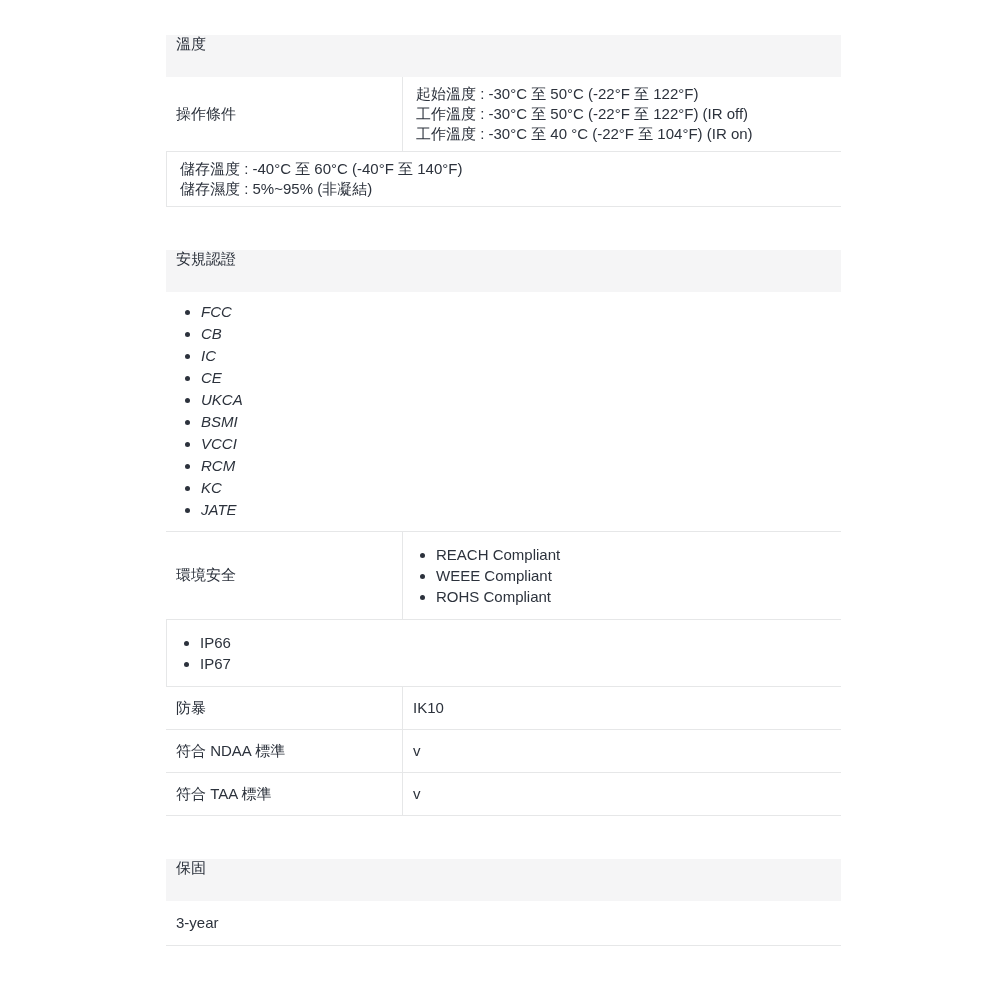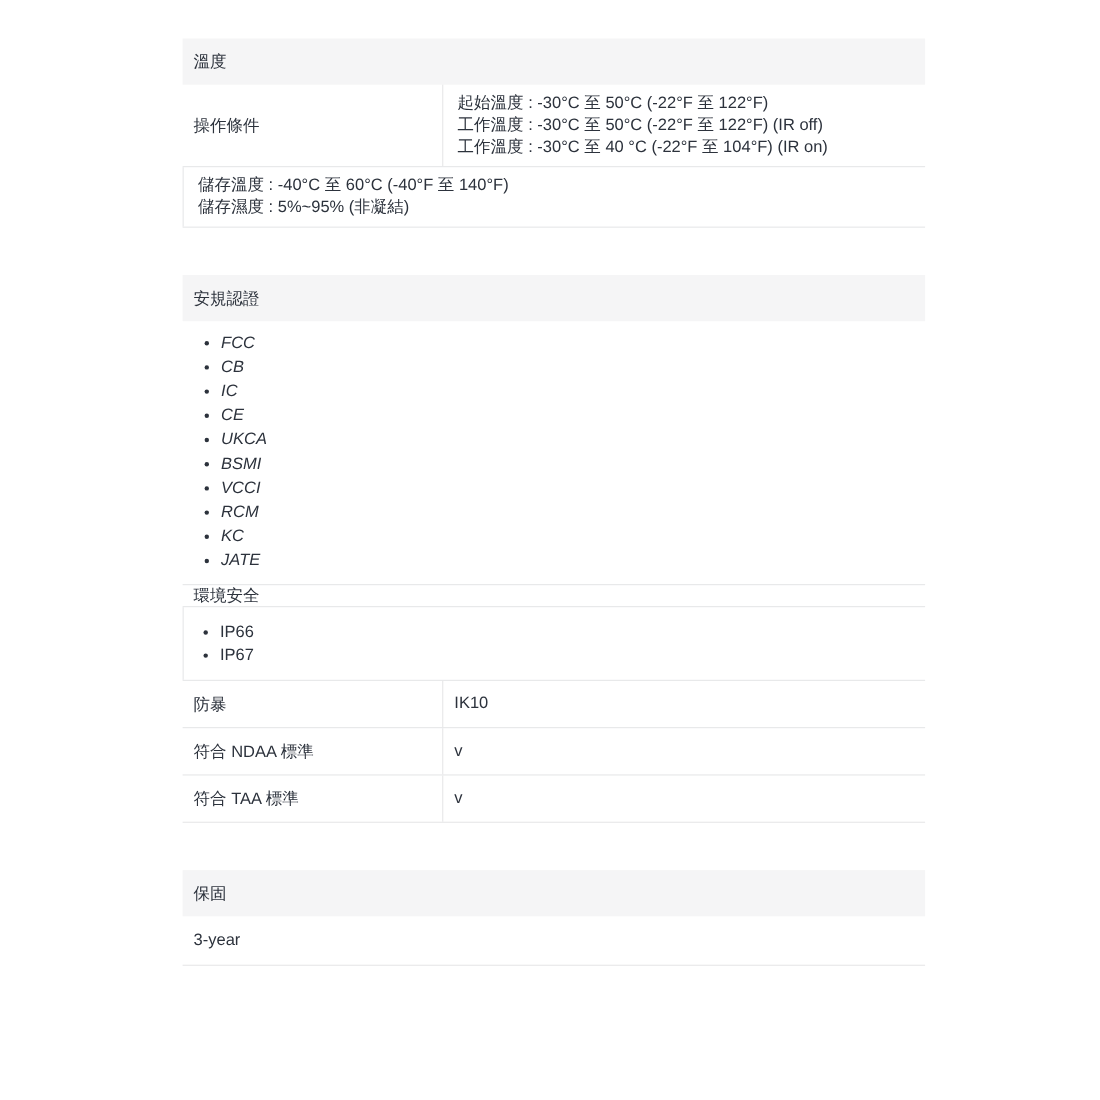--- a/index.html
+++ b/index.html
@@ -13,21 +13,21 @@
     width:1000px;height:1000px;background:var(--page-bg);
     font-family:"Liberation Sans","DejaVu Sans",sans-serif;
     color:var(--text);font-size:15px;
     -webkit-font-smoothing:antialiased;
   }
   .page{position:absolute;left:166px;top:35px;width:675px;}
   .sec{margin:0;}
   .sec + .sec{margin-top:43px;}
   .sec-header{
     height:42px;background:var(--header-bg);
-    display:flex;align-items:center;
+    display:flex;align-items:flex-start;
     padding:0 10px;box-sizing:border-box;
   }
   .row{display:flex;border-bottom:1px solid var(--border);align-items:stretch;}
   .cell-label{
     width:236px;box-sizing:border-box;
     padding:0 10px;display:flex;align-items:center;
     flex-shrink:0;
   }
   .cell-value{flex:1;border-left:1px solid var(--border);box-sizing:border-box;}
   .cell-value.v-lines{padding:7px 13px;}
@@ -79,20 +79,27 @@
           <li>UKCA</li>
           <li>BSMI</li>
           <li>VCCI</li>
           <li>RCM</li>
           <li>KC</li>
           <li>JATE</li>
         </ul>
     </div>
     <div class="row">
       <div class="cell-label">環境安全</div>
+      <div class="cell-value v-list">
+        <ul class="blist">
+            <li>REACH Compliant</li>
+            <li>WEEE Compliant</li>
+            <li>ROHS Compliant</li>
+          </ul>
+      </div>
     </div>
     <div class="row">
       <div class="cell-value v-list">
         <ul class="blist">
             <li>IP66</li>
             <li>IP67</li>
           </ul>
       </div>
     </div>
     <div class="row">

